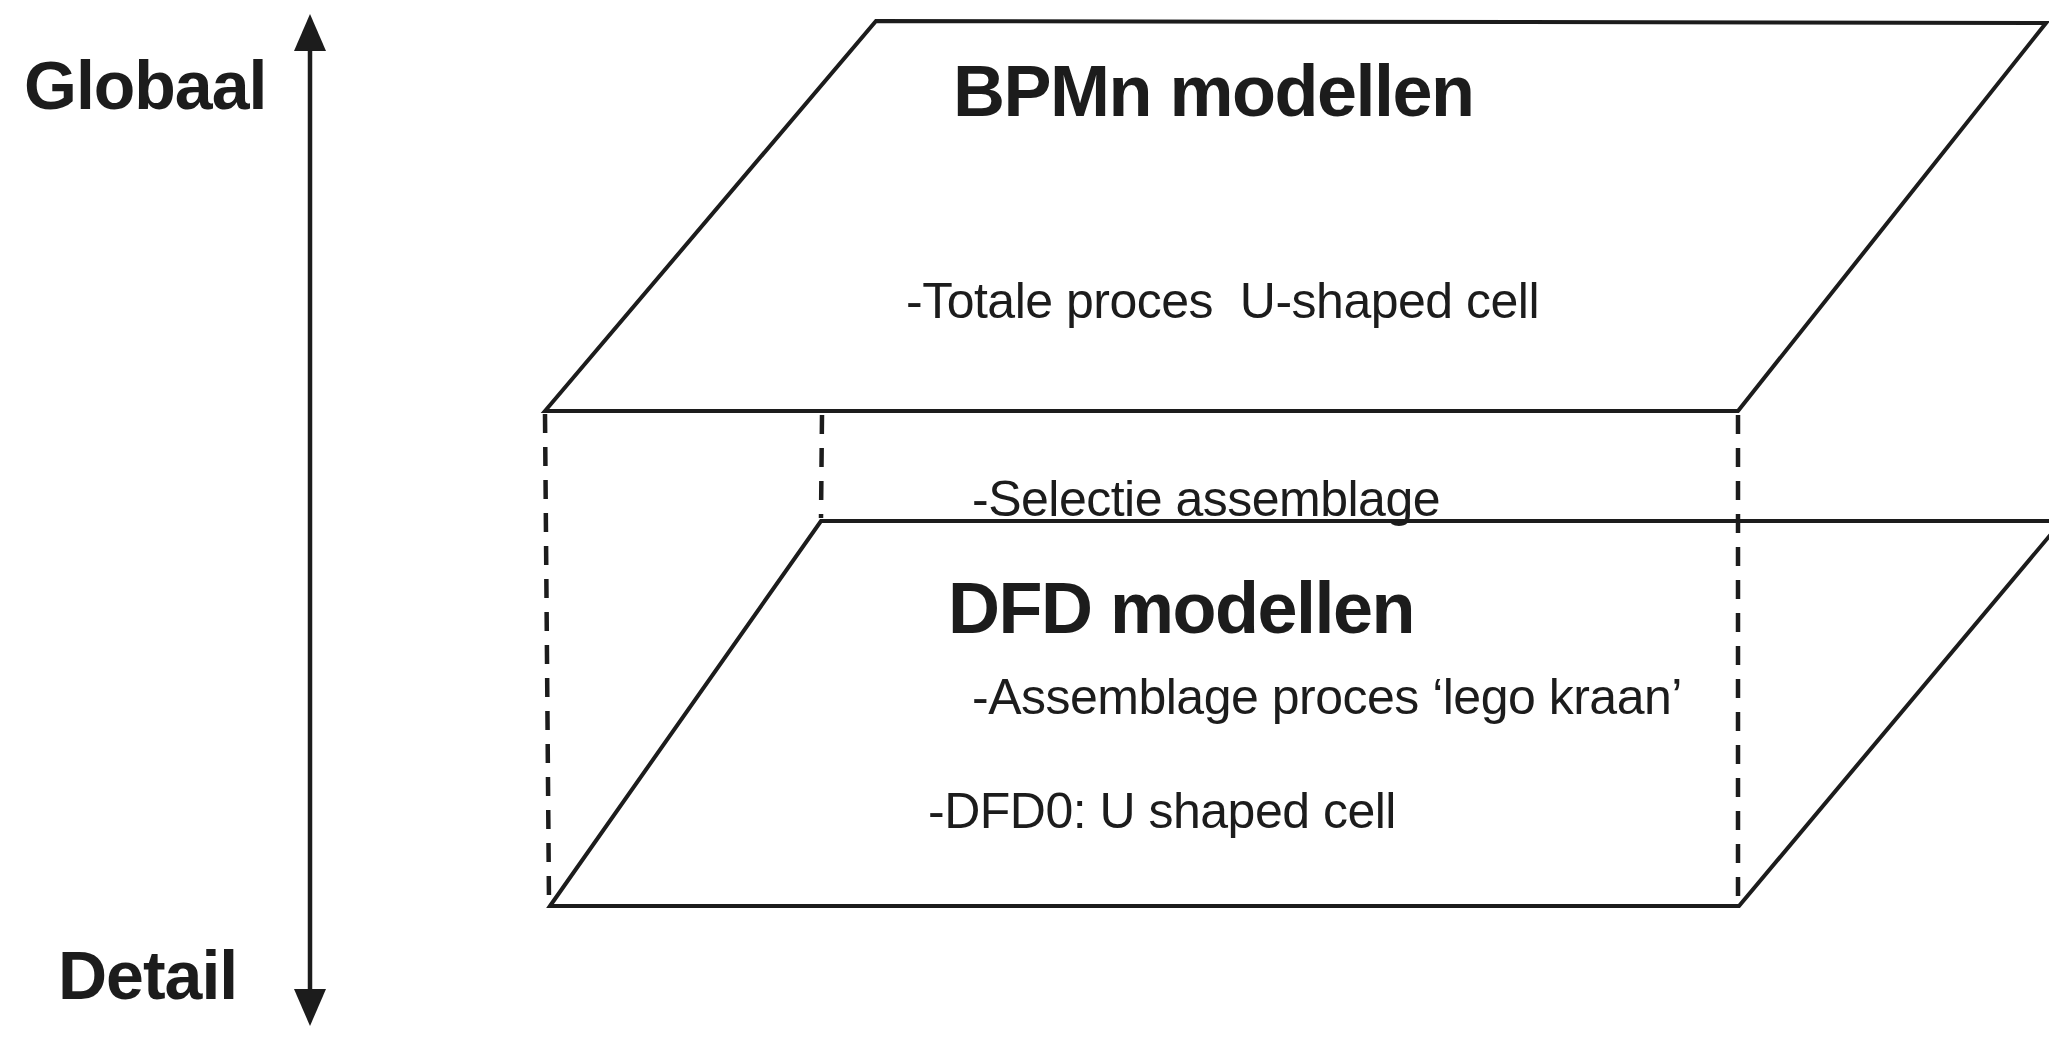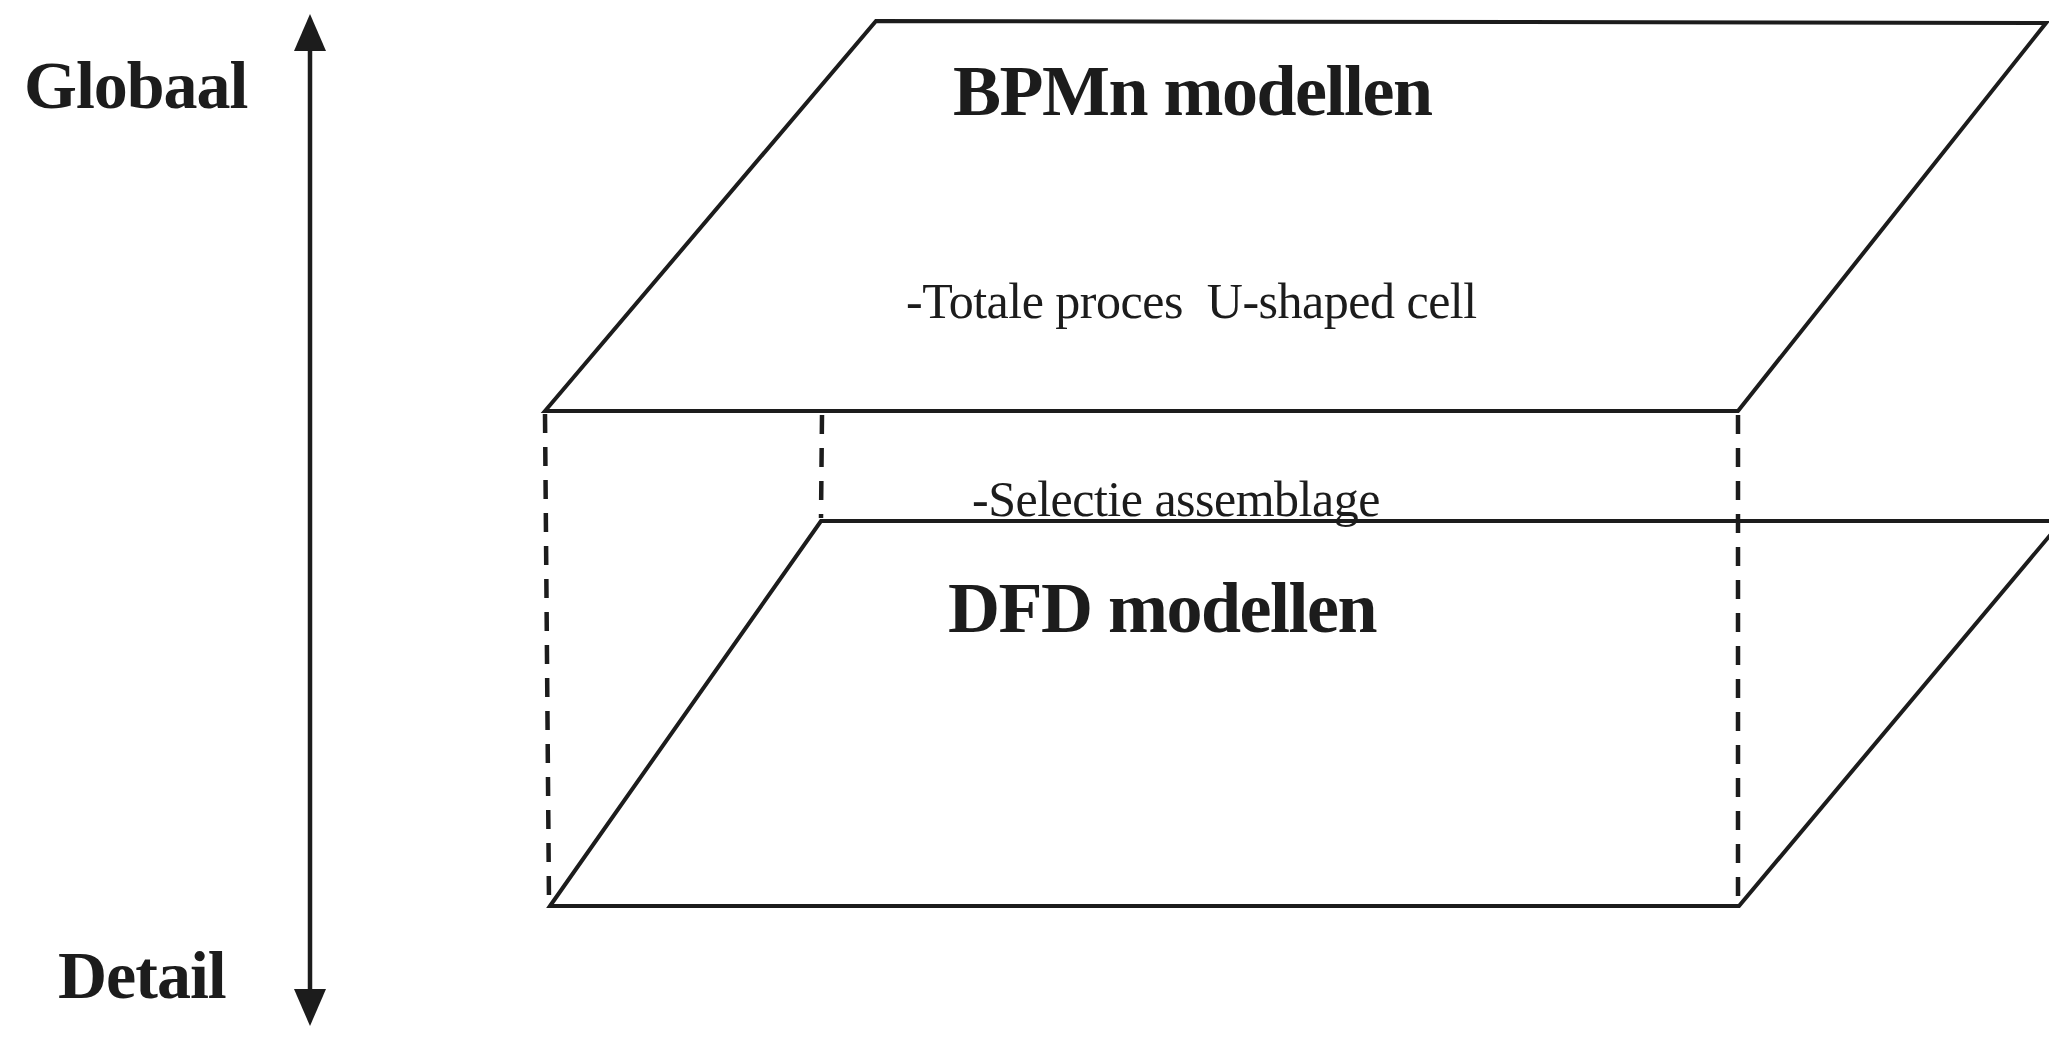--- a/index.html
+++ b/index.html
@@ -5,21 +5,21 @@
   :root{
     --ink:#1c1c1c;
     --bg:#ffffff;
   }
   html,body{margin:0;padding:0;background:var(--bg);}
   #stage{
     position:relative;
     width:2049px;height:1052px;
     background:var(--bg);
     overflow:hidden;
-    font-family:Liberation Serif, serif;
+    font-family:Liberation Sans, sans-serif;
     color:var(--ink);
   }
   #diagram-svg{position:absolute;left:0;top:0;}
   .label{
     position:absolute;
     white-space:pre;
     color:var(--ink);
   }
   .axis-label{
     font-size:68px;
@@ -70,19 +70,21 @@
     </g>
   </svg>
 
   <div id="globaal-label" class="label axis-label">Globaal</div>
   <div id="detail-label" class="label axis-label">Detail</div>
 
   <div id="bpmn-title" class="label plane-title">BPMn modellen</div>
   <div id="bpmn-items" class="label plane-items">
     <div class="item">-Totale proces  U-shaped cell</div>
     <div class="item indent">-Selectie assemblage</div>
+    <div class="item indent">-Assemblage proces ‘lego kraan’</div>
   </div>
 
   <div id="dfd-title" class="label plane-title">DFD modellen</div>
   <div id="dfd-items" class="label plane-items">
+    <div class="item">-DFD0: U shaped cell</div>
   </div>
 
 </div>
 
 </body></html>

